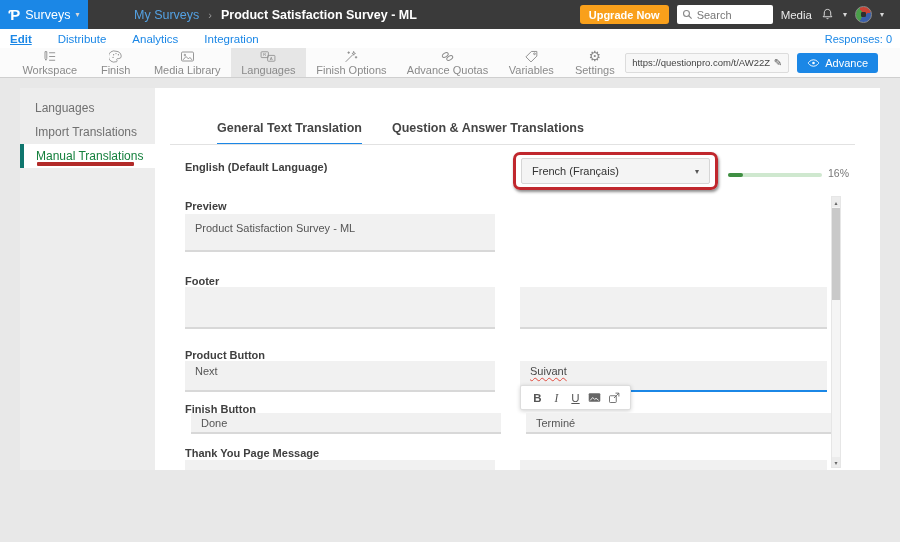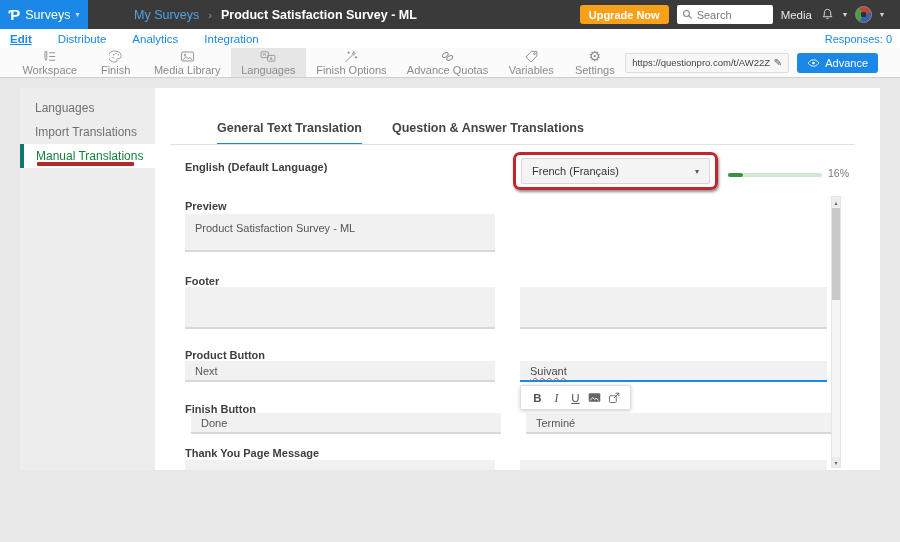--- a/index.html
+++ b/index.html
@@ -110,21 +110,21 @@
   .field-label { position:absolute; left:30px; font-size:11px; font-weight:bold;
     color:#3f3f3f; }
   .tbox { position:absolute; background:#f1f1f1; border-bottom:2px solid #d8d8d8;
     font-size:11px; color:#555; padding:8px 10px; overflow:hidden; cursor:text; }
   .tbox.input-line { padding:3px 10px; line-height:15px; }
   .tbox.focused { border-bottom-color:#1b87e6; }
   .col-src { left:30px; width:310px; }
   .col-tgt { left:365px; width:307px; }
   .row-header-label { top:112px; }   .row-header-box { top:126px; height:38px; }
   .row-footer-label { top:187px; }   .row-footer-box { top:199px; height:42px; }
-  .row-continue-label { top:261px; } .row-continue-box { top:273px; height:21px; }
+  .row-continue-label { top:261px; } .row-continue-box { top:273px; height:31px; }
   .row-finish-label { top:315px; }   .row-finish-box { top:325px; height:21px;margin-left:6px; }
   .row-thanks-label { top:359px; }   .row-thanks-box { top:372px; height:30px; }
   .misspell { text-decoration:underline wavy #e04b3f 1px; text-underline-offset:2px;
     color:#474747; }
 
   
   .fmt-toolbar { position:absolute; left:365px; top:297px; background:#fff;
     border:1px solid #ddd; box-shadow:0 1px 4px rgba(0,0,0,0.18); border-radius:2px;
     display:flex; align-items:center; padding:3px 7px; }
   .fmt-btn { width:19px; height:17px; display:flex; align-items:center;

